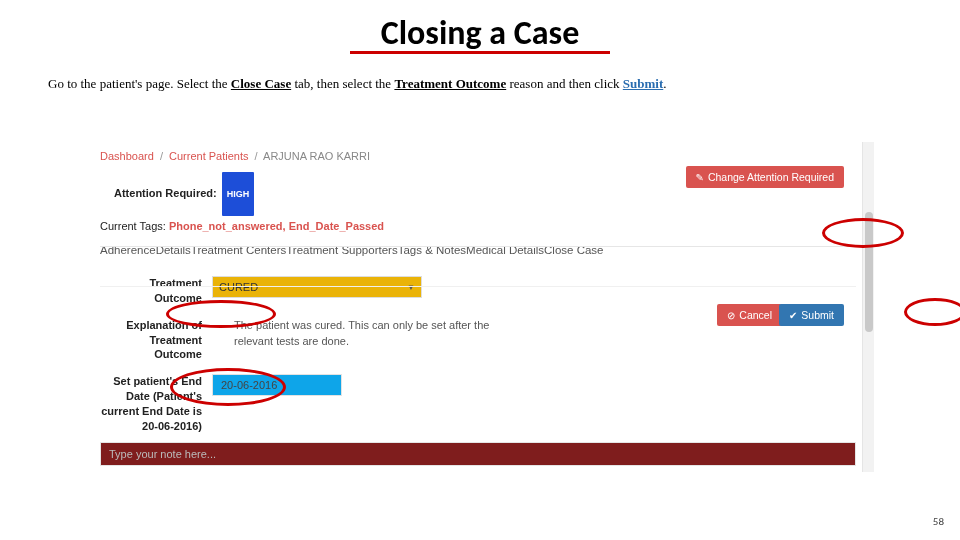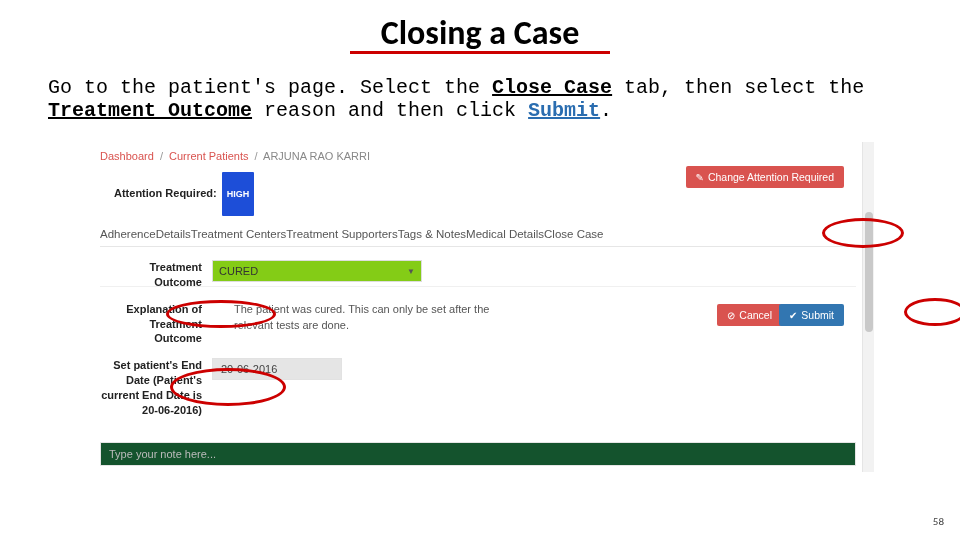--- a/index.html
+++ b/index.html
@@ -16,24 +16,24 @@
     padding-top: 12px;
     color: #000;
     font-family: Calibri, Arial, sans-serif;
   }
   .title-underline {
     width: 260px; height: 3px;
     background: #c00;
     margin: -2px auto 0 auto;
   }
   .instruction {
-    font-size: 20px;
+    font-size: 13px;
     padding: 22px 56px 0 48px;
     color: #000;
-    font-family: Liberation Mono, monospace;
+    font-family: Liberation Serif, serif;
   }
   .instruction .u { text-decoration: underline; font-weight: 700; }
   .instruction .u2 { text-decoration: underline; font-weight: 700; color: #2a6db0; }
 
   .appshot {
     position: absolute;
     left: 84px; top: 142px;
     width: 790px; height: 330px;
     background: #fff;
     font-size: 11px;
@@ -107,48 +107,48 @@
     font-weight: 700; font-size: 11px;
     color: #222; padding-right: 10px;
     line-height: 1.35;
   }
   .select-box {
     width: 210px; height: 22px;
     border: 1px solid #ddd; font-size: 11px;
     display: flex; align-items: center;
     justify-content: space-between;
     padding: 0 6px;
-    background: #84cc16;
+    background: #eab308;
   }
   .select-box .caret { font-size: 8px; color:#555; }
   .explain-text { font-size: 11px; color: #555; line-height: 1.45; max-width: 260px; margin-left: 22px; }
   .date-box {
     width: 130px; height: 22px;
     border: 1px solid #e2e2e2;
     font-size: 11px; color: #444;
     display: flex; align-items: center; padding-left: 8px;
-    background: #e5e5e5;
+    background: #0ea5e9;
   }
 
   .btn-cancel, .btn-submit {
     position: absolute; top: 162px;
     color: #fff; font-size: 10.5px;
     padding: 5px 10px; border-radius: 2px;
     display: inline-flex; align-items: center; gap: 4px;
   }
   .btn-cancel { right: 92px; background: #d9534f; }
   .btn-submit { right: 30px; background: #3276b1; }
   .btn-cancel .ico, .btn-submit .ico { font-size: 10px; }
 
   .note-box {
     position: absolute; left: 16px; right: 18px; top: 300px;
     height: 24px; border: 1px solid #e5e5e5;
     font-size: 11px; color: #bbb;
     display: flex; align-items: center; padding-left: 8px;
-    background: #14532d;
+    background: #7f1d1d;
   }
 
   .circle {
     position: absolute; border: 3px solid #cc0000;
     border-radius: 50%;
     pointer-events: none;
   }
   .c-close { left: 738px; top: 76px; width: 82px; height: 30px; }
   .c-outcome { left: 82px; top: 158px; width: 110px; height: 28px; }
   .c-enddate  { left: 86px; top: 226px; width: 116px; height: 38px; }
@@ -176,20 +176,23 @@
     <a>Dashboard</a>
     <span class="sep">/</span>
     <a>Current Patients</a>
     <span class="sep">/</span>
     <span class="cur">ARJUNA RAO KARRI</span>
   </div>
 
   <div class="attn">
     <span class="lbl">Attention Required:</span>
     <span class="badge-dark">HIGH</span>
+  </div>
+  <div class="tags-line">
+    <span class="lbl">Current Tags: </span><span class="val">Phone_not_answered, End_Date_Passed</span>
   </div>
 
   <div class="btn-change">
     <span class="pencil">✎</span><span>Change Attention Required</span>
   </div>
 
   <div class="tabbar">
     <span>Adherence</span>
     <span>Details</span>
     <span>Treatment Centers</span>

